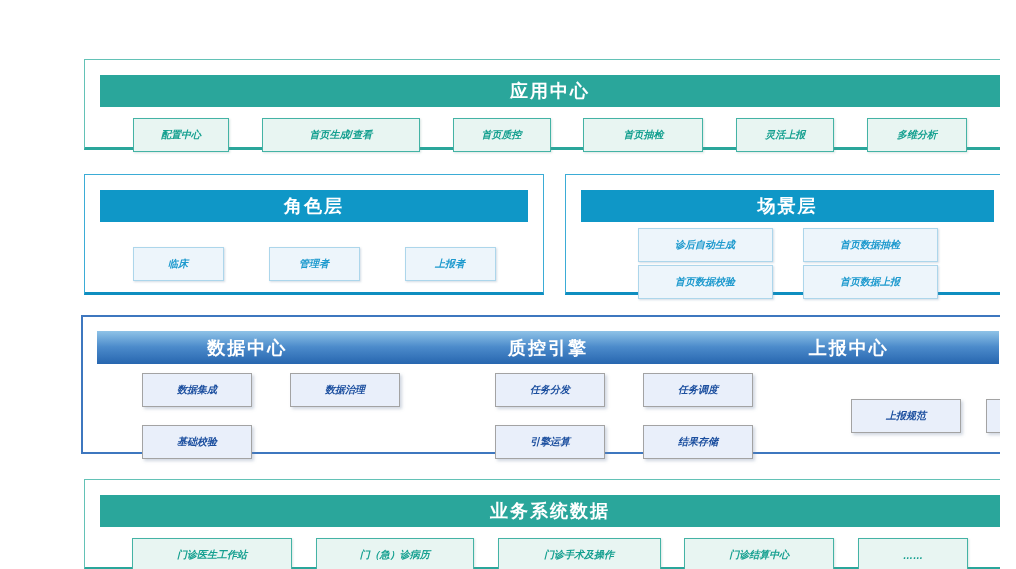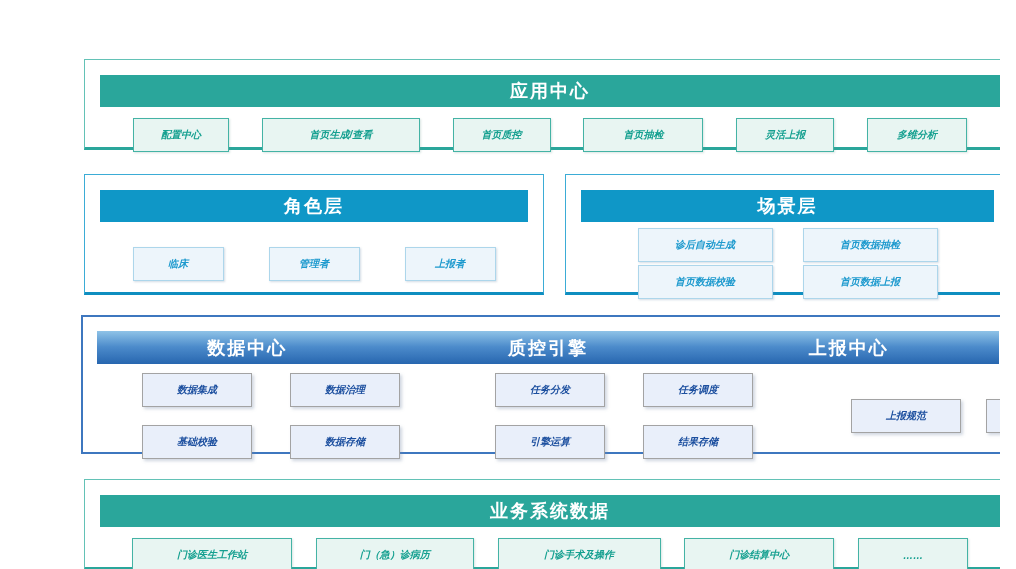--- a/index.html
+++ b/index.html
@@ -107,21 +107,20 @@
     <div class="hdr">
       <div class="hdr-col">数据中心</div>
       <div class="hdr-col">质控引擎</div>
       <div class="hdr-col">上报中心</div>
     </div>
     <div class="panel-body">
       <div class="gridA">
         <div class="chip navy-chip">数据集成</div>
         <div class="chip navy-chip">数据治理</div>
         <div class="chip navy-chip">基础校验</div>
-        <div class="chip navy-chip">数据存储</div>
       </div>
       <div class="gridB">
         <div class="chip navy-chip">任务分发</div>
         <div class="chip navy-chip">任务调度</div>
         <div class="chip navy-chip">引擎运算</div>
         <div class="chip navy-chip">结果存储</div>
       </div>
       <div class="rowC">
         <div class="chip navy-chip">上报规范</div>
         <div class="chip navy-chip">上报模式</div>

